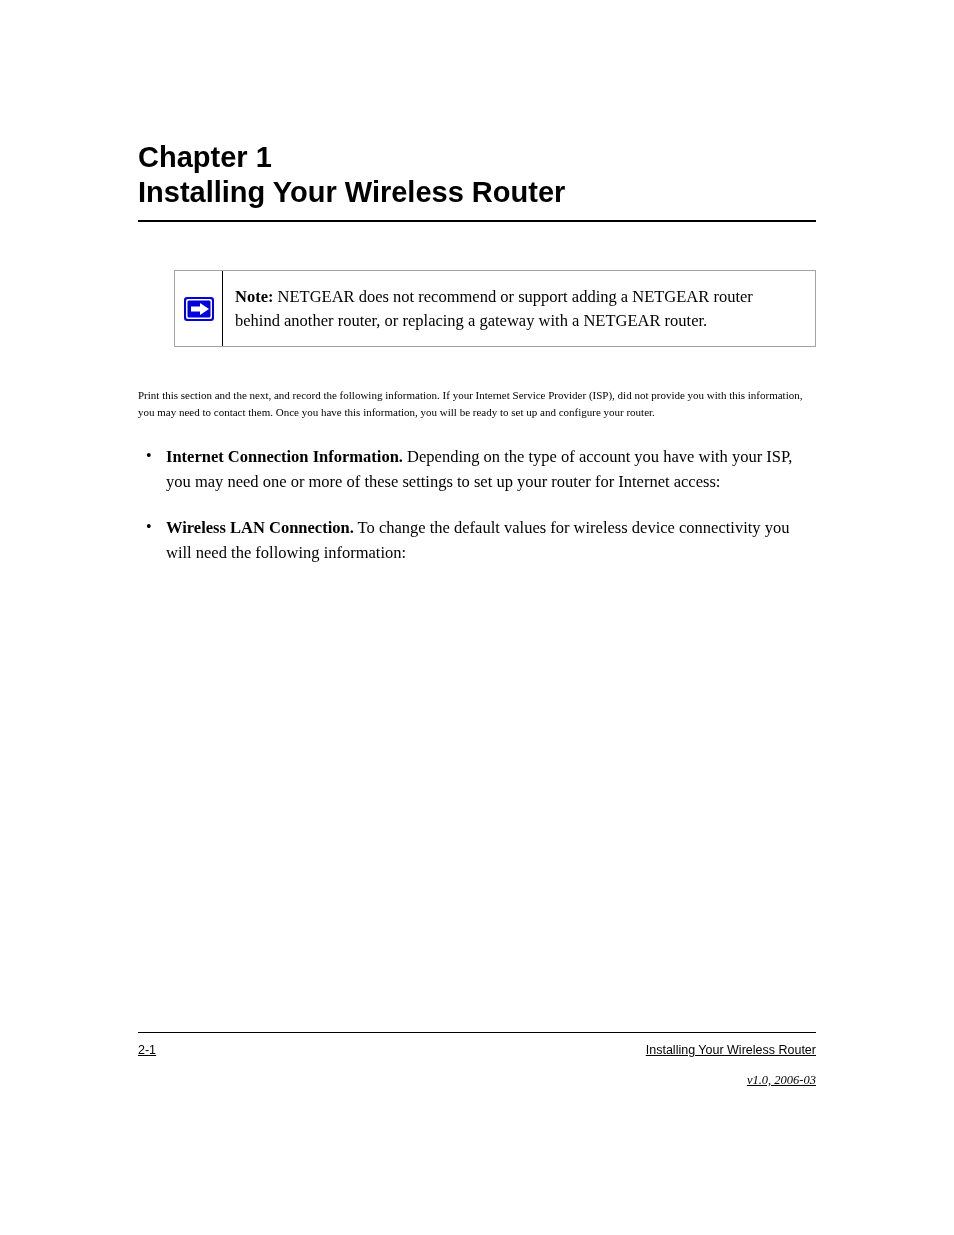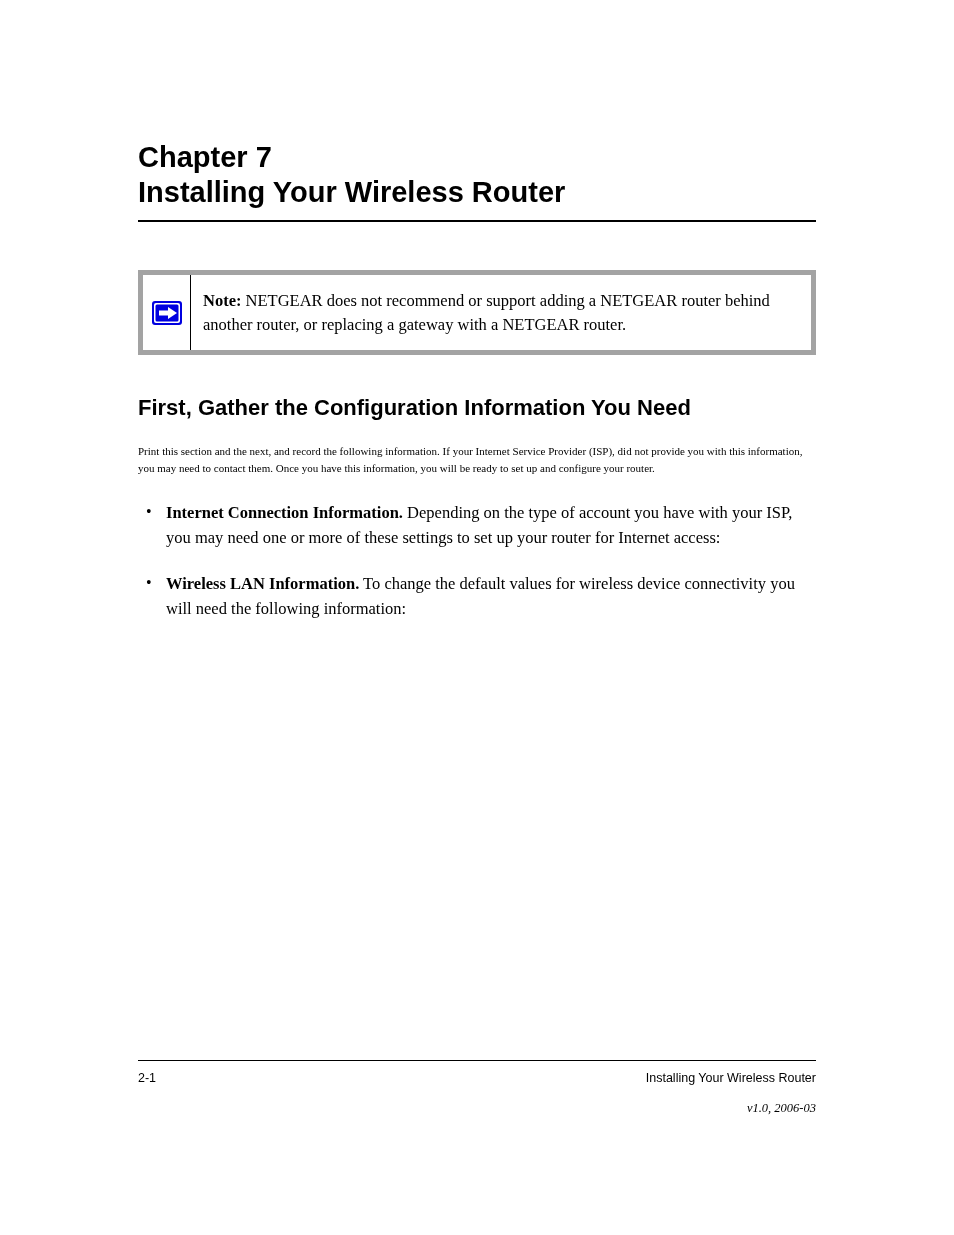--- a/index.html
+++ b/index.html
@@ -27,22 +27,23 @@
     border-top: 2px solid #000;
     margin-bottom: 48px;
   }
   .intro {
     font-size: 16.5px;
     line-height: 1.55;
     margin-bottom: 28px;
   }
   .note-box {
     display: flex;
-    border: 5px solid #a3a3a3;
+    border: 1px solid #a3a3a3;
     margin-bottom: 40px;
+    margin-left: 36px;
   }
   .note-icon-cell {
     width: 48px;
     border-right: 1px solid #000;
     display: flex;
     align-items: center;
     justify-content: center;
     padding: 10px 0;
   }
   .note-text-cell {
@@ -84,21 +85,22 @@
     top: 0;
     font-size: 16px;
   }
   .bullet-title {
     font-weight: bold;
   }
   .footer {
     position: absolute;
     left: 138px;
     right: 138px;
-    top: 1060px;
+    top: 1032px;
+    text-decoration: underline;
   }
   .hr-bottom {
     border: none;
     border-top: 1.5px solid #000;
     margin-bottom: 10px;
   }
   .footer-row {
     display: flex;
     justify-content: space-between;
     align-items: baseline;
@@ -117,21 +119,21 @@
   }
   .arrow-icon {
     display: block;
   }
 </style>
 </head>
 <body>
 
 <div class="page">
   <div class="chapter-title">
-    <span>Chapter 7</span><br>
+    <span>Chapter 1</span><br>
     <span>Installing Your Wireless Router</span>
   </div>
   <hr class="hr-top">
 
 
   <div class="note-box">
     <div class="note-icon-cell">
       <svg class="arrow-icon" width="30" height="24" viewBox="0 0 30 24">
         <rect x="0" y="0" width="30" height="24" rx="3" fill="#0000E0"></rect>
         <rect x="2" y="2" width="26" height="20" rx="2" fill="#fff"></rect>
@@ -140,30 +142,29 @@
           <rect x="7" y="9.5" width="10" height="5"></rect>
           <polygon points="16,6 25,12 16,18"></polygon>
         </g>
       </svg>
     </div>
     <div class="note-text-cell">
       <span class="note-label">Note:</span><span> NETGEAR does not recommend or support adding a NETGEAR router behind another router, or replacing a gateway with a NETGEAR router.</span>
     </div>
   </div>
 
-  <h2 class="section-heading">First, Gather the Configuration Information You Need</h2>
 
   <p class="body-para">Print this section and the next, and record the following information. If your Internet Service Provider (ISP), did not provide you with this information, you may need to contact them. Once you have this information, you will be ready to set up and configure your router.</p>
 
   <ul class="bullet-list">
     <li>
       <span class="bullet-title">Internet Connection Information.</span><span> Depending on the type of account you have with your ISP, you may need one or more of these settings to set up your router for Internet access:</span>
     </li>
     <li>
-      <span class="bullet-title">Wireless LAN Information.</span><span> To change the default values for wireless device connectivity you will need the following information:</span>
+      <span class="bullet-title">Wireless LAN Connection.</span><span> To change the default values for wireless device connectivity you will need the following information:</span>
     </li>
   </ul>
 </div>
 
 <div class="footer">
   <hr class="hr-bottom">
   <div class="footer-row">
     <div>2-1</div>
     <div class="footer-right">
       <div>Installing Your Wireless Router</div>

